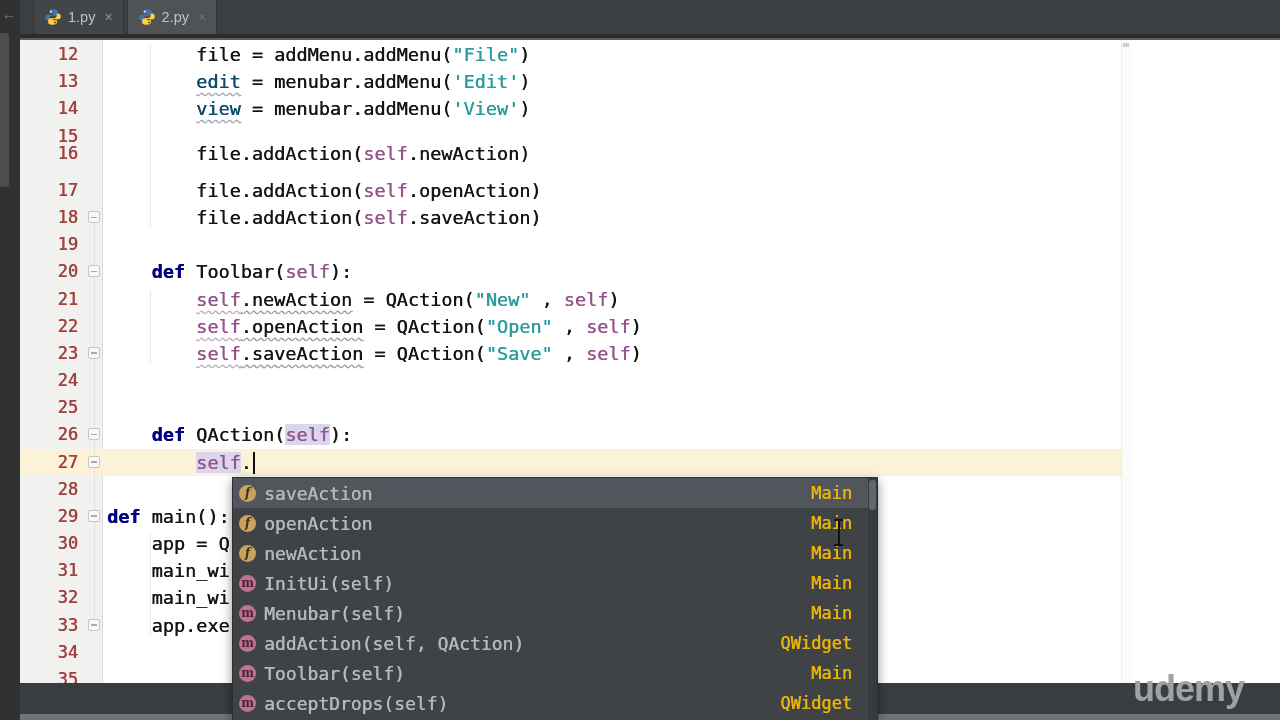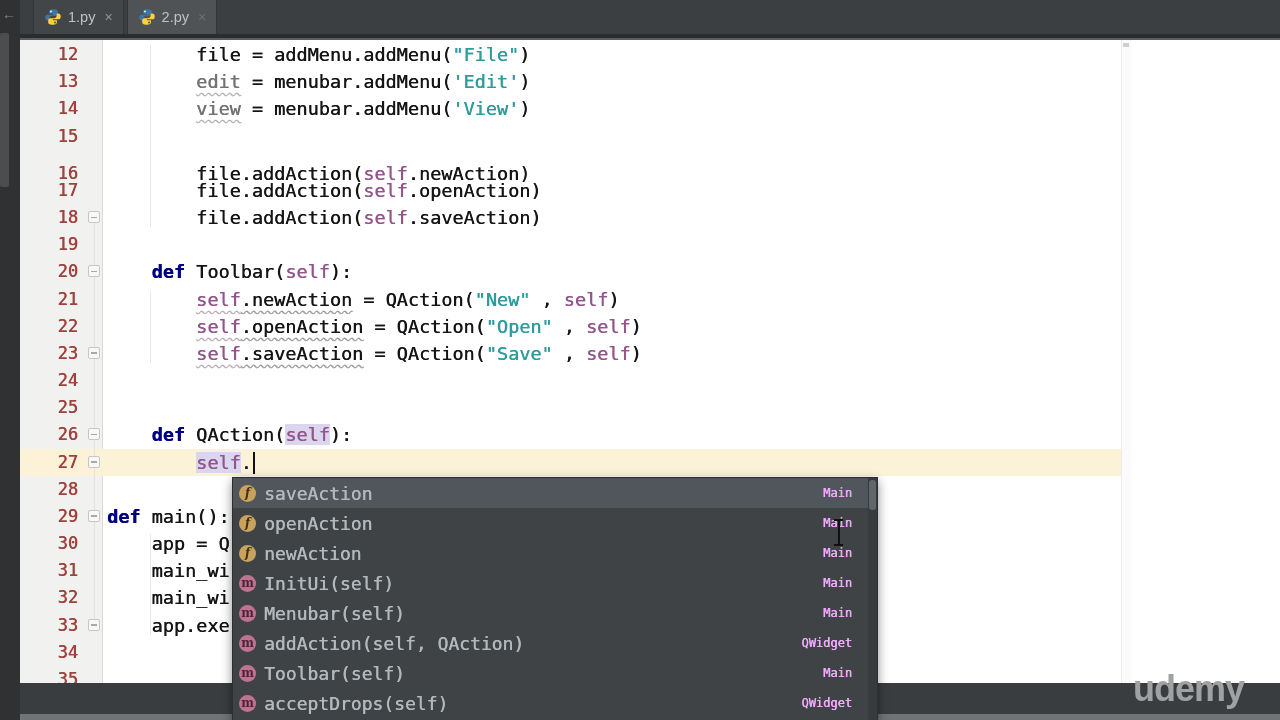--- a/index.html
+++ b/index.html
@@ -33,37 +33,37 @@
   .fold-box::after{content:"";position:absolute;left:2px;top:4.5px;width:6px;height:1.5px;background:#A9A9A7}
   .row{position:absolute;left:0;width:1260px;height:28px;white-space:pre}
   .num{position:absolute;left:0;top:0;width:58px;text-align:right;color:#9E433E;
        font:17px/27.17px "DejaVu Sans Mono",monospace;text-shadow:0.4px 0 0 currentColor}
   .code{position:absolute;left:87px;top:0;font:18.5px/27.17px "DejaVu Sans Mono",monospace;color:#151515;
         text-shadow:0.4px 0 0 currentColor;white-space:pre}
   .c-p{color:#151515}
   .c-k{color:#000080;font-weight:bold}
   .c-s{color:#2E9C9C}
   .c-self{color:#94558D}
-  .c-g{color:#737373}
+  .c-g{color:#0c4a6e}
   .sq{text-decoration:underline wavy 1px #BDBDBD;text-underline-offset:4px;text-decoration-skip-ink:none}
   .hl{background:#D9D6EE}
   #caret{position:absolute;width:2px;height:22px;background:#111;z-index:3}
 
   
   #popup{position:absolute;left:232px;top:477px;width:646px;height:246px;background:#3F4345;
          border:1px solid #2C2E30;box-shadow:0 4px 10px rgba(0,0,0,.45);z-index:10;overflow:hidden}
   .prow{position:relative;height:30px;display:flex;align-items:center;padding:0 25px 0 6px;
         font:18px "DejaVu Sans Mono",monospace;color:#B2B9BC;text-shadow:0.4px 0 0 currentColor}
   .prow.sel{background:#50565B}
   .picon{flex:0 0 17px;width:17px;height:17px;border-radius:50%;margin-right:8px;display:flex;
          align-items:center;justify-content:center;font:italic bold 12px/17px "DejaVu Serif",serif;text-shadow:none}
   .picon.f{background:#C9A25E;color:#3E3212}
   .picon.m{background:#BE7490;color:#4C2438;font-style:normal}
   .plabel{flex:1;overflow:hidden}
-  .ptype{color:#f0abfc;font-size:12px}
+  .ptype{color:#eab308;font-size:17px}
   #popup-scroll-track{position:absolute;right:0;top:0;width:9px;height:246px;background:#383B3E;z-index:11}
   #popup-scroll-thumb{position:absolute;right:1px;top:2px;width:7px;height:30px;background:#61666A;border-radius:3px;z-index:12}
 
   
   #bottom-band{position:absolute;left:0;top:683px;width:1280px;height:31px;background:#3A3D3F;z-index:4}
   #bottom-strip{position:absolute;left:0;top:714px;width:1280px;height:6px;background:#717477;z-index:4}
   #watermark{position:absolute;left:1133px;top:668px;z-index:5;color:#A0A1A2;
              font:bold 36px "Liberation Sans",sans-serif;letter-spacing:-1px}
   #ibeam{position:absolute;left:832px;top:519px;width:13px;height:27px;z-index:20}
   #ibeam .stem{position:absolute;left:5.5px;top:2px;width:2px;height:23px;background:#101010}
@@ -121,21 +121,21 @@
         <div class="fold-box" style="top: 388.38px;"></div>
         <div class="fold-box" style="top: 415.55px;"></div>
         <div class="fold-box" style="top: 469.89px;"></div>
         <div class="fold-box" style="top: 578.57px;"></div>
       </div>
     <div id="lines">
         <div class="row" style="top: 1px;"><span class="num">12</span><span class="code"><span class="c-p">        file = addMenu.addMenu(</span><span class="c-s">"File"</span><span class="c-p">)</span></span></div>
         <div class="row" style="top: 28.17px;"><span class="num">13</span><span class="code"><span class="c-p">        </span><span class="c-g sq">edit</span><span class="c-p"> = menubar.addMenu(</span><span class="c-s">'Edit'</span><span class="c-p">)</span></span></div>
         <div class="row" style="top: 55.34px;"><span class="num">14</span><span class="code"><span class="c-p">        </span><span class="c-g sq">view</span><span class="c-p"> = menubar.addMenu(</span><span class="c-s">'View'</span><span class="c-p">)</span></span></div>
         <div class="row" style="top: 82.51px;"><span class="num">15</span><span class="code"></span></div>
-        <div class="row" style="top: 120px;"><span class="num">16</span><span class="code"><span class="c-p">        file.addAction(</span><span class="c-self">self</span><span class="c-p">.newAction)</span></span></div>
+        <div class="row" style="top: 100px;"><span class="num">16</span><span class="code"><span class="c-p">        file.addAction(</span><span class="c-self">self</span><span class="c-p">.newAction)</span></span></div>
         <div class="row" style="top: 136.85px;"><span class="num">17</span><span class="code"><span class="c-p">        file.addAction(</span><span class="c-self">self</span><span class="c-p">.openAction)</span></span></div>
         <div class="row" style="top: 164.02px;"><span class="num">18</span><span class="code"><span class="c-p">        file.addAction(</span><span class="c-self">self</span><span class="c-p">.saveAction)</span></span></div>
         <div class="row" style="top: 191.19px;"><span class="num">19</span><span class="code"></span></div>
         <div class="row" style="top: 218.36px;"><span class="num">20</span><span class="code"><span class="c-p">    </span><span class="c-k">def</span><span class="c-p"> Toolbar(</span><span class="c-self">self</span><span class="c-p">):</span></span></div>
         <div class="row" style="top: 245.53px;"><span class="num">21</span><span class="code"><span class="c-p">        </span><span class="c-self sq">self</span><span class="c-p sq">.newAction</span><span class="c-p"> = QAction(</span><span class="c-s">"New"</span><span class="c-p"> , </span><span class="c-self">self</span><span class="c-p">)</span></span></div>
         <div class="row" style="top: 272.7px;"><span class="num">22</span><span class="code"><span class="c-p">        </span><span class="c-self sq">self</span><span class="c-p sq">.openAction</span><span class="c-p"> = QAction(</span><span class="c-s">"Open"</span><span class="c-p"> , </span><span class="c-self">self</span><span class="c-p">)</span></span></div>
         <div class="row" style="top: 299.87px;"><span class="num">23</span><span class="code"><span class="c-p">        </span><span class="c-self sq">self</span><span class="c-p sq">.saveAction</span><span class="c-p"> = QAction(</span><span class="c-s">"Save"</span><span class="c-p"> , </span><span class="c-self">self</span><span class="c-p">)</span></span></div>
         <div class="row" style="top: 327.04px;"><span class="num">24</span><span class="code"></span></div>
         <div class="row" style="top: 354.21px;"><span class="num">25</span><span class="code"></span></div>
         <div class="row" style="top: 381.38px;"><span class="num">26</span><span class="code"><span class="c-p">    </span><span class="c-k">def</span><span class="c-p"> QAction(</span><span class="c-self hl">self</span><span class="c-p">):</span></span></div>

